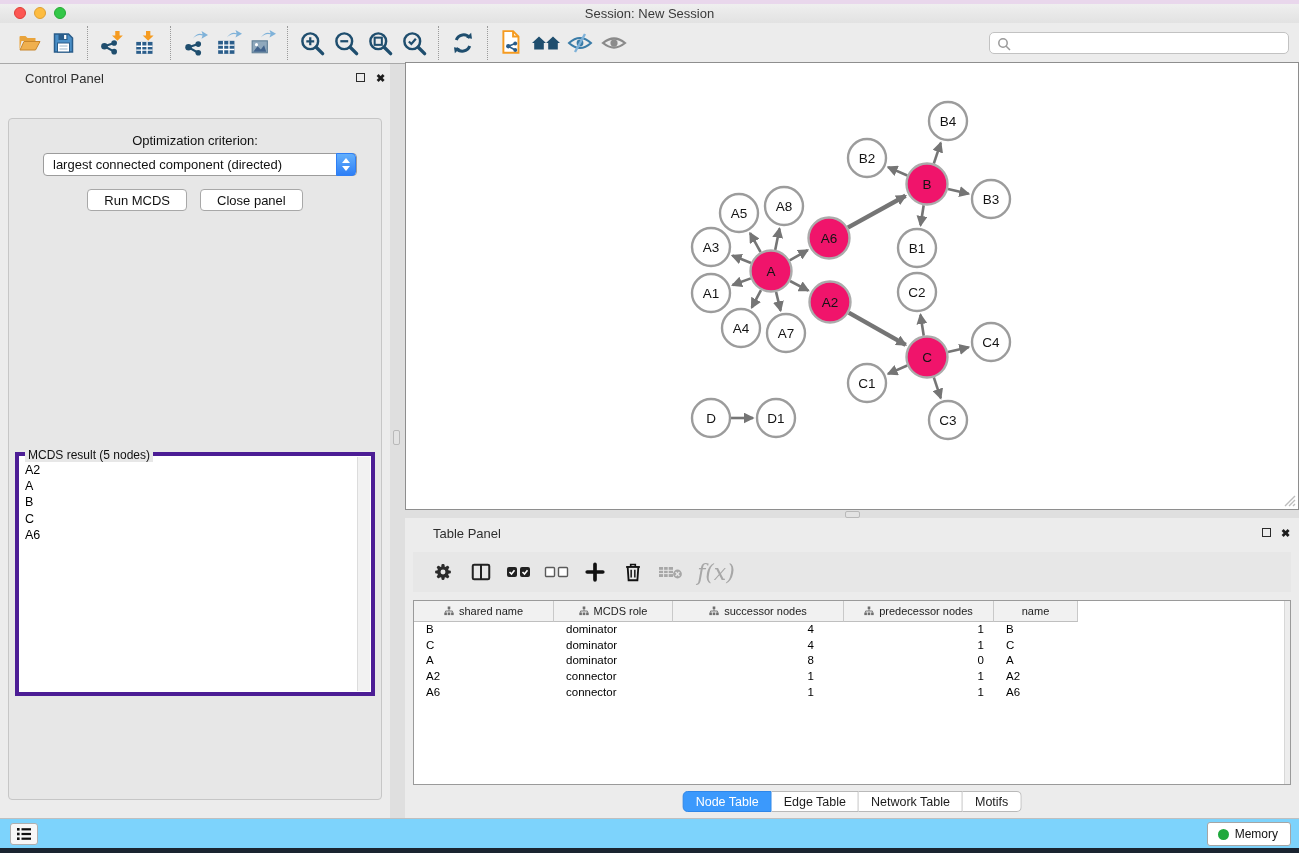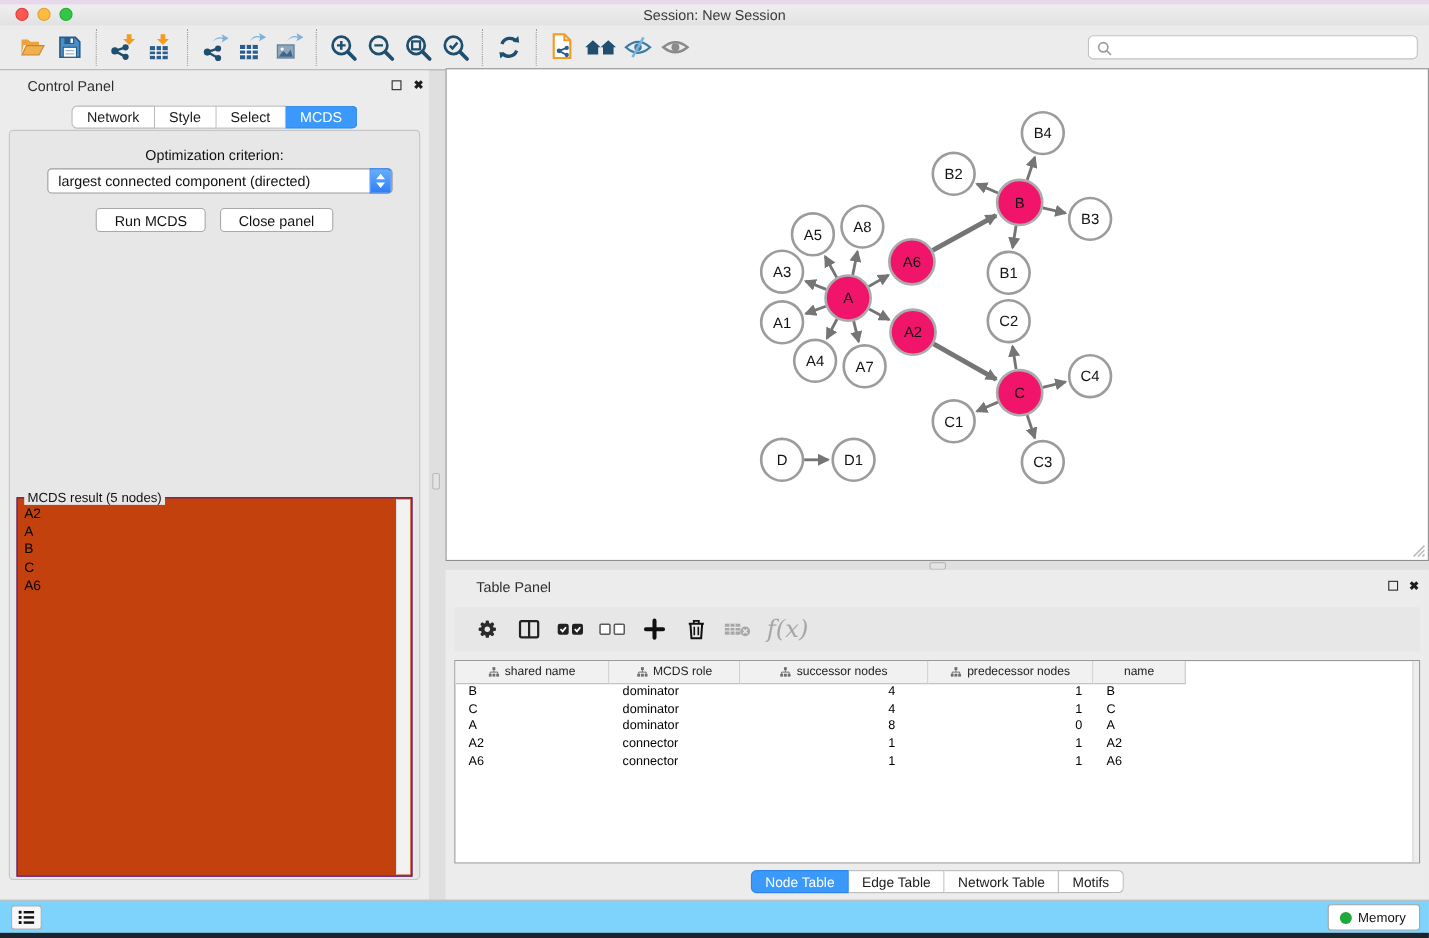--- a/index.html
+++ b/index.html
@@ -51,21 +51,21 @@
     border:1px solid #9C9C9C; border-radius:4px; cursor:pointer; }
   #criterion-select .val { position:absolute; left:9px; top:3px; font-size:13px; color:#111; }
   #criterion-select .stepper { position:absolute; right:0; top:-1px; width:20px; height:23px;
     background:linear-gradient(#64B0FC,#2E7FF6); border-radius:0 4px 4px 0; border:1px solid #2E7FF6; }
   .tri-up, .tri-dn { position:absolute; left:5px; width:0; height:0; border-left:4.5px solid transparent; border-right:4.5px solid transparent; }
   .tri-up { top:4px; border-bottom:5px solid #fff; }
   .tri-dn { bottom:4px; border-top:5px solid #fff; }
   #cp-buttons { left:0; top:70px; width:100%; display:flex; justify-content:center; gap:13px; }
   .mac-btn { height:22px; padding:0 16px; background:#fff; border:1px solid #A8A8A8; border-radius:4px;
     font-size:13px; color:#111; font-family:"Liberation Sans",sans-serif; cursor:pointer; }
-  #result-fieldset { left:6px; top:333px; width:360px; height:345px; border:1px solid #4c1d95; background:#c2410c; }
+  #result-fieldset { left:6px; top:333px; width:360px; height:244px; border:4px solid #4c1d95; background:#ffffff; }
   #result-legend { position:absolute; left:6px; top:-8px; background:#E7E7E7; padding:0 3px;
     font-size:12px; color:#111; }
   #result-list { position:absolute; left:1px; top:6px; width:344px; bottom:1px; overflow:hidden; }
   .result-item { font-size:12.5px; line-height:16.2px; padding-left:5px; color:#000; }
   #result-scroll { position:absolute; right:1px; top:1px; width:13px; bottom:1px;
     background:#F2F2F2; border-left:1px solid #DCDCDC; }
 
   
   .grip-v { left:393px; top:430px; width:7px; height:15px; background:#E3E3E3; border:1px solid #B9B9B9; border-radius:2px; }
   .grip-h { left:845px; top:511px; width:15px; height:7px; background:#E3E3E3; border:1px solid #B9B9B9; border-radius:2px; }
@@ -263,26 +263,20 @@
     <circle cx="6" cy="6" r="4.2" fill="none" stroke="#9A9A9A" stroke-width="1.5"></circle>
     <path d="M9.2 9.2 L13 13" stroke="#9A9A9A" stroke-width="1.5"></path>
   </svg>
   <input type="text" placeholder="" style="">
 </div>
 
 <div class="abs" id="control-panel">
   <div class="abs panel-title" style="left:10px; top:7px;">Control Panel</div>
   <span class="abs float-icon" style="left:356px; top:9px;"></span>
   <span class="abs close-icon" style="left:376px; top:9px;">✖</span>
-  <div class="abs" id="cp-tabs">
-      <button class="seg-tab">Network</button>
-      <button class="seg-tab">Style</button>
-      <button class="seg-tab">Select</button>
-      <button class="seg-tab active">MCDS</button>
-    </div>
   <div class="abs" id="cp-inner">
     <div class="abs" id="opt-label">Optimization criterion:</div>
     <div class="abs" id="criterion-select">
       <span class="val">largest connected component (directed)</span>
       <span class="stepper">
           <span class="tri-up"></span>
           <span class="tri-dn"></span>
         </span>
     </div>
     <div class="abs" id="cp-buttons">

